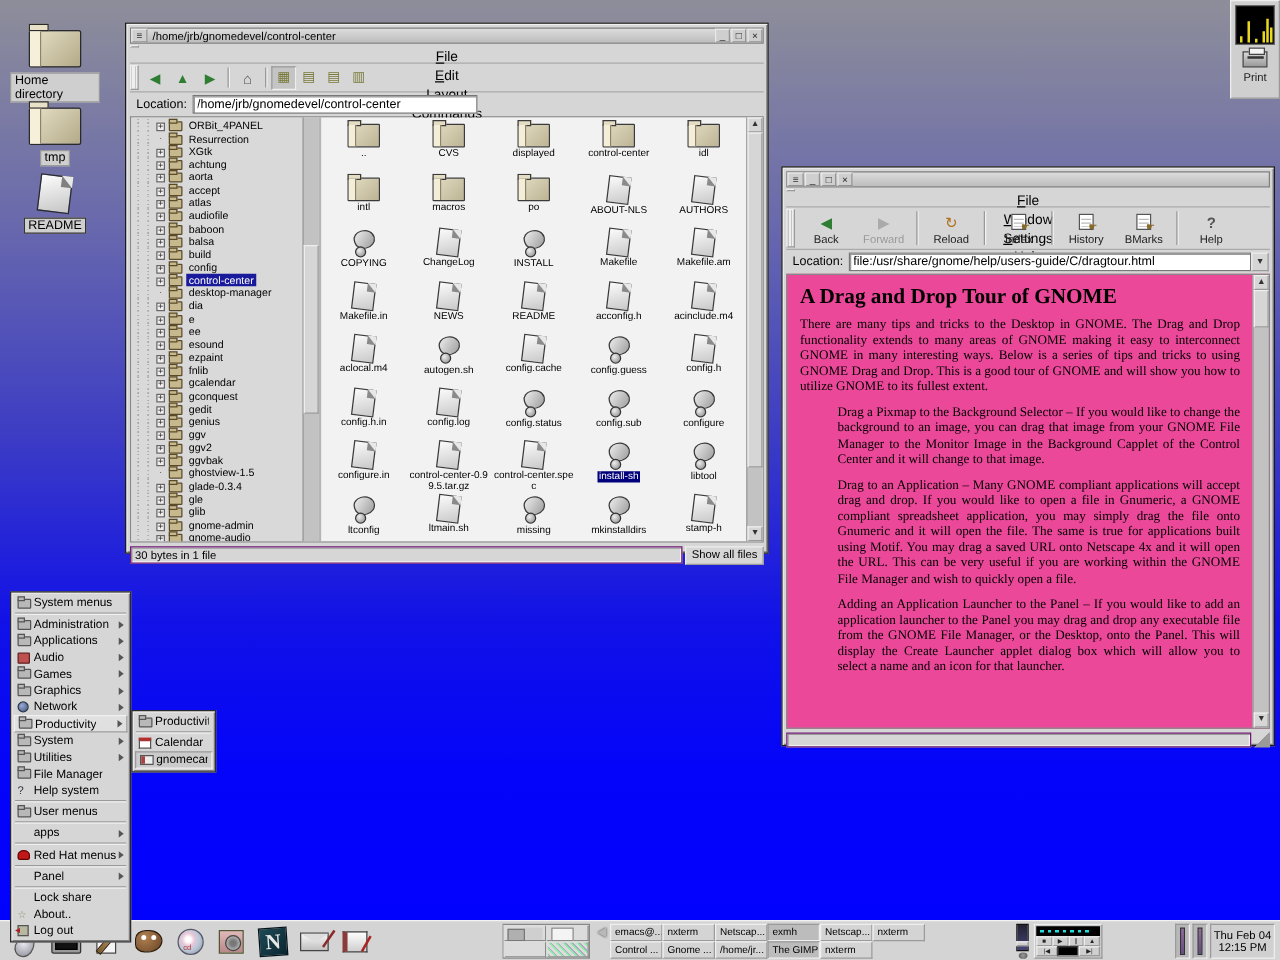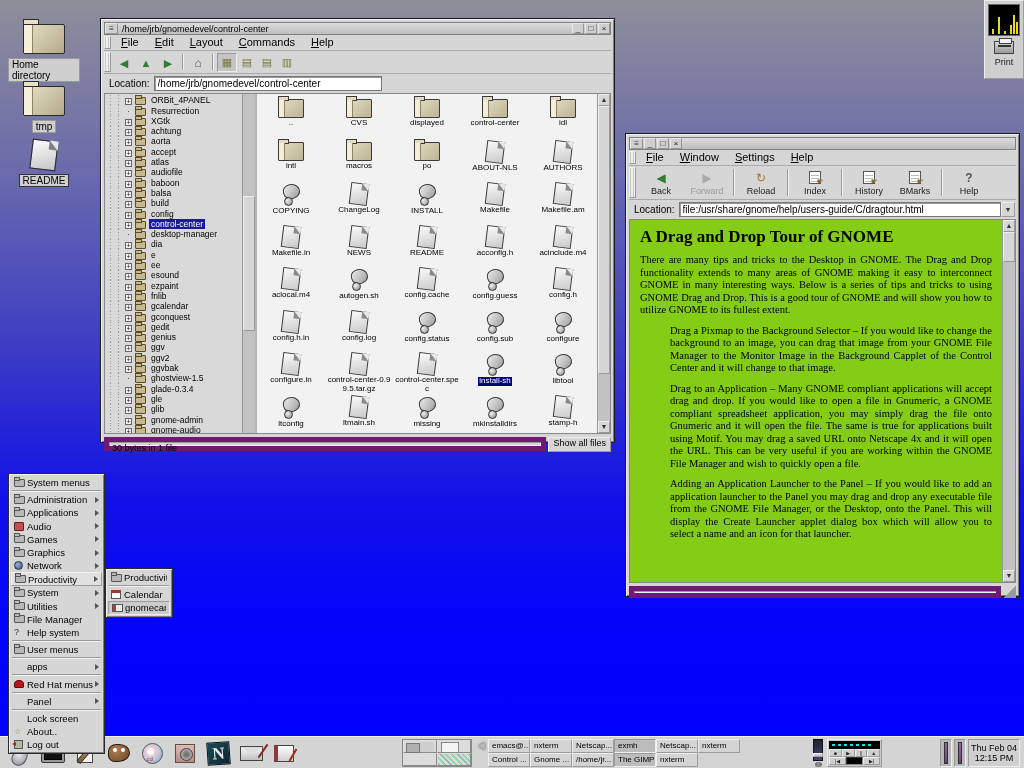--- a/index.html
+++ b/index.html
@@ -11,32 +11,32 @@
   
   .win { position:absolute; background:#d6d6d6; border:1px solid #1a1a1a;
          box-shadow: inset 1px 1px 0 #f0f0f0, inset -1px -1px 0 #7d7d7d; padding:3px; }
   .titlebar { height:13px; background:linear-gradient(to bottom,#dcdcdc,#bdbdbd); border:1px solid #808080;
               display:flex; align-items:center; font-size:9px; color:#000; }
   .tb-menu { width:13px; height:11px; border:1px outset #e8e8e8; background:#cfcfcf; font-size:8px; line-height:9px;
              text-align:center; color:#333; flex:0 0 auto; }
   .tb-title { flex:1; padding-left:4px; white-space:nowrap; overflow:hidden; }
   .tb-btn { width:12px; height:11px; border:1px outset #e8e8e8; background:#cfcfcf; font-size:8px; line-height:9px;
             text-align:center; color:#222; margin-left:1px; flex:0 0 auto; }
-  .menubar { display:flex; align-items:center; height:16px; font-size:11px; color:#000; border-bottom:1px solid #aaa; }
+  .menubar { display:flex; align-items:center; height:16px; font-size:11px; color:#000; border-bottom:1px solid #aaa;flex-direction:column; }
   .menubar .mi { display:inline-block; padding:1px 8px 2px 8px; }
   .mi::first-letter { text-decoration:underline; }
   .grip { width:7px; align-self:stretch; margin:1px 2px 1px 0; border:1px outset #eee;
           background:repeating-linear-gradient(to right,#c4c4c4 0 1px,#efefef 1px 3px); flex:0 0 auto; }
   .toolbar { display:flex; align-items:center; border-bottom:1px solid #aaa; }
   .tsep { width:2px; align-self:stretch; margin:3px 3px; border-left:1px solid #999; border-right:1px solid #f2f2f2; }
   .locrow { display:flex; align-items:center; padding:2px 1px; font-size:10px; }
   .entry { background:#fff; border:1px solid #777; box-shadow:inset 1px 1px 0 #999; font-size:10px;
            padding:1px 3px; height:15px; font-family:"Liberation Sans",sans-serif; }
   .statusbar { display:flex; align-items:center; font-size:9px; }
-  .sunken { border:5px solid #701a75; box-shadow:inset 1px 1px 0 #9a9a9a, inset -1px -1px 0 #f2f2f2; }
+  .sunken { border:1px solid #701a75; box-shadow:inset 1px 1px 0 #9a9a9a, inset -1px -1px 0 #f2f2f2; }
 
   
   .vscroll { width:13px; background:#c2c2c2; border-left:1px solid #999; display:flex; flex-direction:column; flex:0 0 auto; }
   .sb-btn { height:12px; background:#d6d6d6; border:1px outset #eee; font-size:7px; line-height:10px; text-align:center; color:#333; }
   .sb-track { flex:1; position:relative; }
   .sb-thumb { position:absolute; left:0; right:0; background:#d6d6d6; border:1px outset #eee; }
 
   
   #gmc { left:100px; top:18px; width:515px; height:425px; z-index:3; }
   #gmc-toolbar { height:23px; }
@@ -80,21 +80,21 @@
   .htb .ic { height:16px; display:flex; align-items:center; justify-content:center; }
   .htb.disabled { color:#9a9a9a; }
   .arrow-g { color:#2e7d32; font-size:12px; }
   .arrow-dis { color:#aaa; font-size:12px; }
   .doc-ic { width:12px; height:13px; background:#fff; border:1px solid #555;
             background-image:linear-gradient(#bbb 1px,transparent 1px),linear-gradient(#bbb 1px,transparent 1px),linear-gradient(#bbb 1px,transparent 1px);
             background-size:8px 1px; background-repeat:no-repeat; background-position:1px 3px,1px 6px,1px 9px; position:relative; }
   .doc-ic::after { content:"☛"; position:absolute; right:-4px; bottom:-3px; font-size:8px; color:#8a6a2a; }
   .q-ic { font-size:12px; font-weight:bold; color:#555; }
   .reload-ic { font-size:12px; color:#b07020; }
-  #help-body { display:flex; height:364px; border:1px solid #888; background:#84cc16; }
+  #help-body { display:flex; height:364px; border:1px solid #888; background:#ec4899; }
   #help-text { flex:1; overflow:hidden; padding:7px 10px 0 10px; font-family:"Liberation Serif", serif; color:#000; }
   #help-text h1 { font-size:17px; margin-bottom:7px; font-family:"Liberation Serif",serif; }
   #help-text p { font-size:10.5px; line-height:12.5px; margin-bottom:8px; text-align:justify; }
   #help-text p.tip { margin-left:30px; }
   #help-status { height:14px; margin-top:2px; }
   #help-status .stext { flex:1; height:12px; background:#d6d6d6; }
   .combo-btn { width:14px; height:15px; border:1px outset #eee; background:#d6d6d6; font-size:7px; text-align:center; line-height:13px; color:#333; }
 
   
   .popup { position:absolute; background:#d6d6d6; border:1px solid #2a2a2a; box-shadow:inset 1px 1px 0 #f0f0f0, inset -1px -1px 0 #7d7d7d; padding:2px; z-index:6; }
@@ -809,21 +809,21 @@
       </div>
       <div class="psep"></div>
       <div class="pmi">
         <span class="pic"></span>
         <span class="plabel">Panel</span>
         <span class="parr"></span>
       </div>
       <div class="psep"></div>
       <div class="pmi">
         <span class="pic"></span>
-        <span class="plabel">Lock screen</span>
+        <span class="plabel">Lock share</span>
       </div>
       <div class="pmi">
         <span class="pic">
           <span class="mabout">☆</span>
         </span>
         <span class="plabel">About..</span>
       </div>
       <div class="pmi">
         <span class="pic">
           <span class="mlogout"></span>

